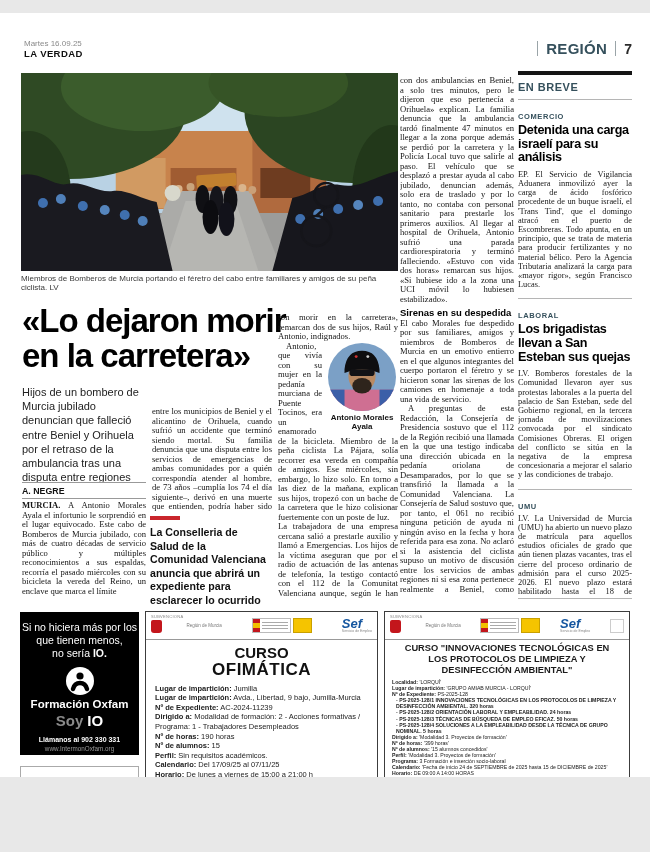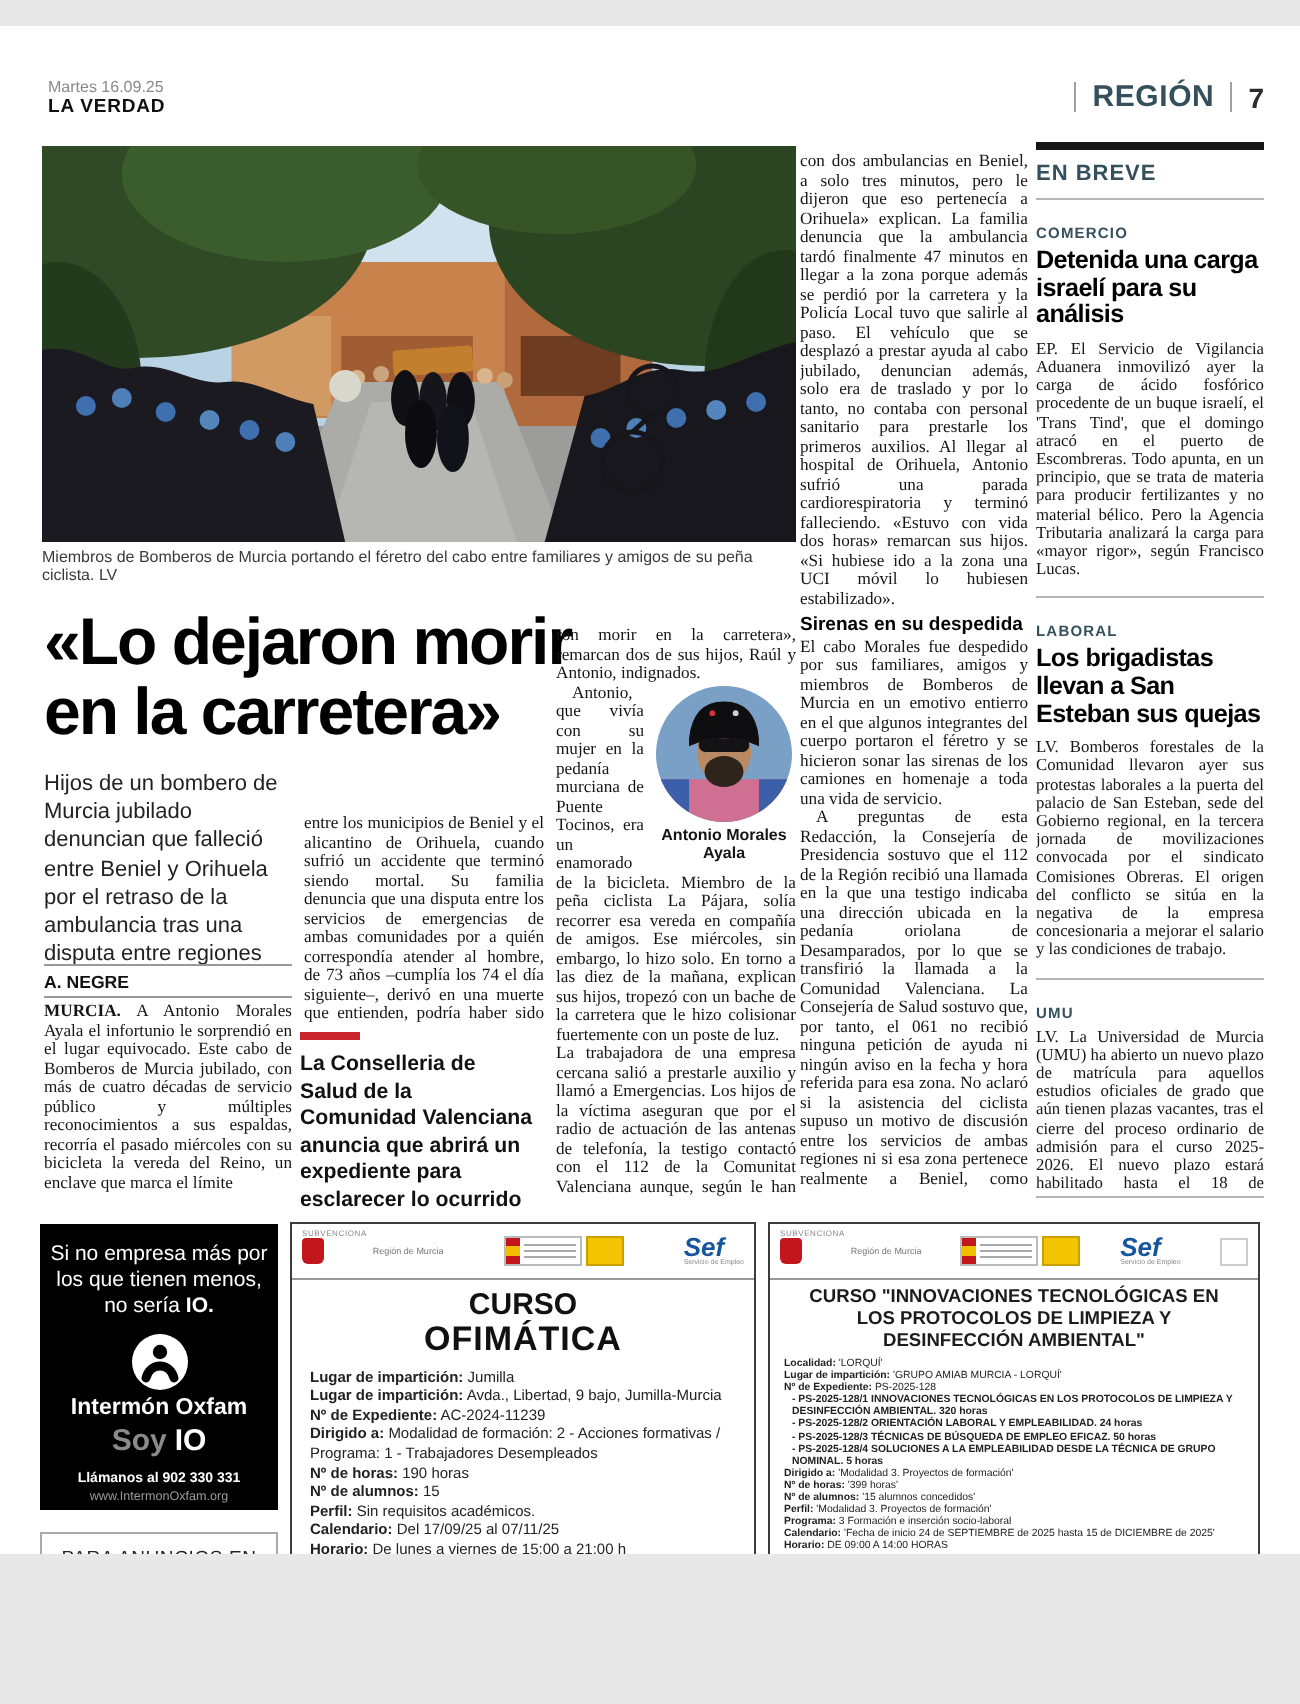--- a/index.html
+++ b/index.html
@@ -253,31 +253,31 @@
     </div>
     <div class="brief">
       <div class="brief-kicker">UMU</div>
       <div class="brief-body">LV. La Universidad de Murcia (UMU) ha abierto un nuevo plazo de matrícula para aquellos estudios oficiales de grado que aún tienen plazas vacantes, tras el cierre del proceso ordinario de admisión para el curso 2025-2026. El nuevo plazo estará habilitado hasta el 18 de septiembre. Las titulaciones que ofertan plazas abarcan diversas áreas de conocimiento.</div>
     </div>
   </div>
   <div class="abs briefs-rule-bot"></div>
 
   <div class="abs ad-oxfam">
     <div class="ox-msg">
-      <span>Si no empresa más por los que tienen menos,</span><br>
+      <span>Si no hiciera más por los que tienen menos,</span><br>
       <span>no sería </span><b>IO.</b>
     </div>
     <div class="ox-logo">
       <svg viewBox="0 0 30 30">
         <circle cx="15" cy="15" r="14" fill="#fff"></circle>
         <circle cx="15" cy="10" r="3.6" fill="#000"></circle>
         <path d="M8,23 C10,15 20,15 22,23" stroke="#000" stroke-width="4.5" fill="none" stroke-linecap="round"></path>
       </svg>
     </div>
-    <div class="ox-brand">Intermón Oxfam</div>
+    <div class="ox-brand">Formación Oxfam</div>
     <div class="ox-soy">
       <span class="gray">Soy</span><span>IO</span>
     </div>
     <div class="ox-phone">Llámanos al 902 330 331</div>
     <div class="ox-web">www.IntermonOxfam.org</div>
   </div>
 
   <div class="abs ad-lv">
     <div class="lv-line1">PARA ANUNCIOS EN</div>
     <div class="lv-brand">LAVERDAD</div>

